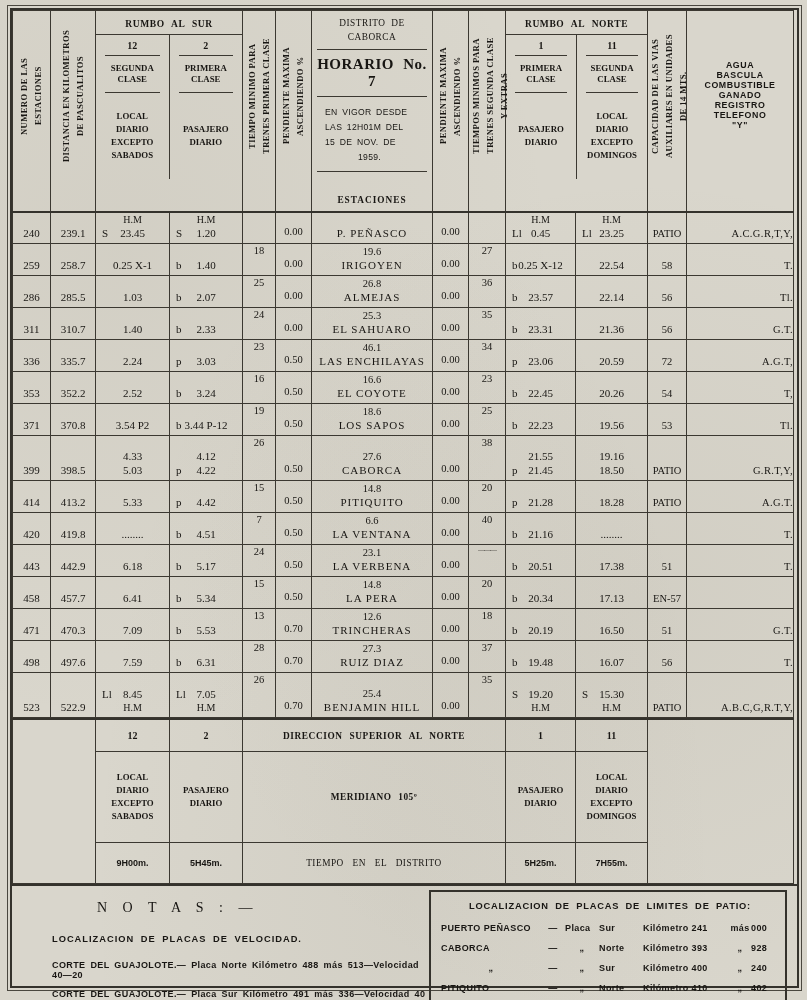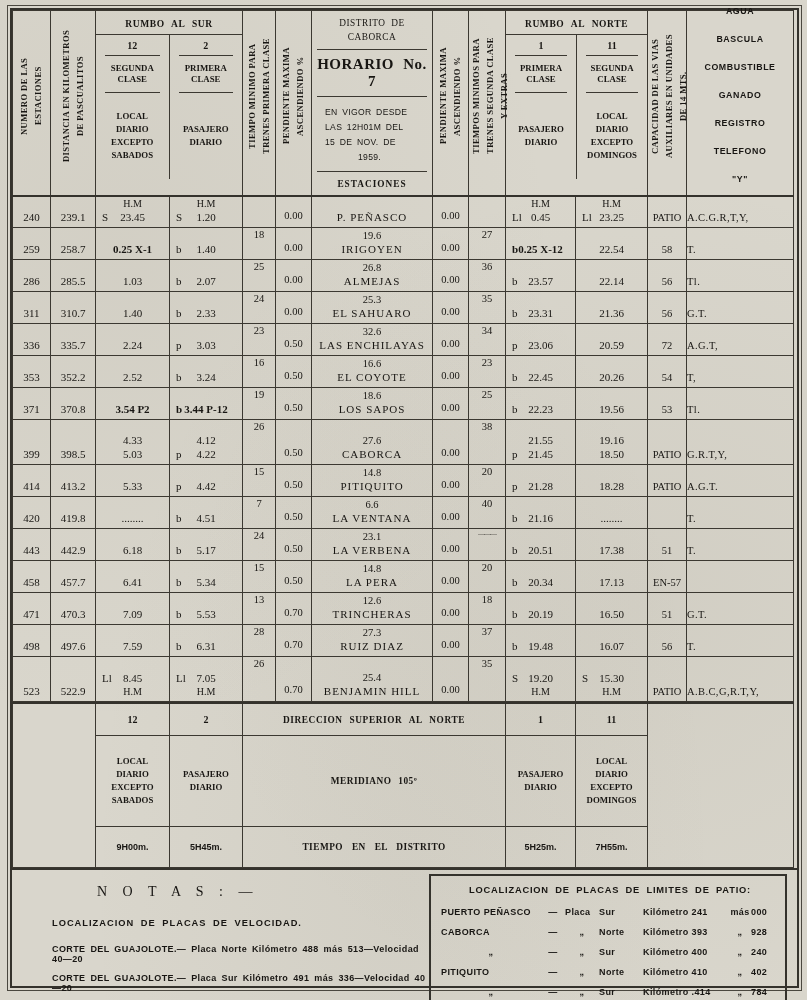--- a/index.html
+++ b/index.html
@@ -47,51 +47,51 @@
   .centro{vertical-align:top;}
   .c-distrito{font-weight:normal;font-size:9.3px;text-align:center;white-space:pre-line;line-height:1.5;
     padding:6px 0 4px 0;letter-spacing:.5px;word-spacing:3px;}
   .c-rule{border-top:1px solid #3b3831;margin:0 5px;}
   .c-horario{font-weight:bold;font-size:15px;text-align:center;letter-spacing:.5px;word-spacing:5px;
     padding:6px 0 6px 0;}
   .c-vigor{font-family:"Liberation Sans",sans-serif;font-weight:normal;font-size:8.6px;
     text-align:left;padding:8px 4px 8px 13px;line-height:1.75;height:58px;letter-spacing:.3px;word-spacing:2px;}
   .c-vigor div:last-child{text-align:center;padding-right:14px;}
   .c-est{font-weight:bold;font-size:9.3px;text-align:center;letter-spacing:1px;padding:7px 0 6px 0;}
-  .servcol > div{display:flex;flex-direction:column;justify-content:center;height:168px;gap:18px;
+  .servcol > div{display:flex;flex-direction:column;justify-content:center;height:168px;gap:0;
     font-family:"Liberation Sans",sans-serif;font-weight:bold;font-size:8.8px;text-align:center;letter-spacing:.6px;}
   
   tbody tr{height:32px;}
   tbody tr.tall{height:45px;}
   tbody td{font-size:11px;}
   .c-num,.c-km{text-align:center;padding-bottom:4px;}
   .c-val{padding-bottom:3px;}
   .line{position:relative;text-align:center;line-height:1.25;}
   .line .pre{position:absolute;left:6px;}
-  .line.b{font-weight:bold;}
+  .line.b{font-weight:normal;}
   .line.hm{font-size:10px;}
   .c-top{vertical-align:top;text-align:center;padding-top:1px;font-size:10.5px;}
   .c-pend{text-align:center;padding-bottom:6px;font-size:10.5px;}
-  .c-est{vertical-align:bottom;}
+  .c-est{vertical-align:bottom;margin-top:16px;}
   td.c-estn{text-align:center;padding-bottom:3px;}
   td.c-estn .dist{font-size:10.5px;line-height:1.2;}
   td.c-estn .stname{font-size:11px;letter-spacing:1px;line-height:1.25;}
   .c-cap{text-align:center;padding-bottom:4px;font-size:10.5px;}
-  .c-serv{text-align:left;padding-bottom:4px;font-size:10.5px;letter-spacing:.4px;}
+  .c-serv{text-align:right;padding-bottom:4px;font-size:10.5px;letter-spacing:.4px;}
   .dashrule{font-size:7px;letter-spacing:-1px;}
   
   table.resumen{border-top:2px solid #34322c;}
   table.resumen td{text-align:center;}
   .rs-blank{border-top:none;}
   .rs-num{font-weight:bold;font-size:10px;height:25px;vertical-align:middle;}
   .rs-dir{font-weight:bold;font-size:9.3px;letter-spacing:.6px;word-spacing:4px;vertical-align:middle;}
   .rs-label{font-weight:bold;font-size:8.8px;white-space:pre-line;line-height:1.45;height:90px;vertical-align:middle;}
   .rs-mid{font-weight:bold;font-size:9.3px;letter-spacing:.5px;word-spacing:4px;vertical-align:middle;}
   .rs-time{font-family:"Liberation Sans",sans-serif;font-weight:bold;font-size:9px;height:40px;vertical-align:middle;}
-  .rs-tiempo{font-weight:bold;font-size:9.3px;letter-spacing:.5px;word-spacing:6px;vertical-align:middle;font-family:"Liberation Serif",serif;}
+  .rs-tiempo{font-weight:normal;font-size:9.3px;letter-spacing:.5px;word-spacing:6px;vertical-align:middle;font-family:"Liberation Serif",serif;}
   
   .notas{flex:1;border-top:2px solid #34322c;display:flex;}
   .notas-left{width:445px;padding:10px 0 0 40px;box-sizing:border-box;}
   .notas-title{font-size:14px;letter-spacing:6px;margin:4px 0 18px 45px;}
   .vel-title{font-family:"Liberation Sans",sans-serif;font-weight:bold;font-size:9.3px;
     letter-spacing:1px;word-spacing:3px;margin-bottom:16px;}
   .vel-line{font-family:"Liberation Sans",sans-serif;font-weight:bold;font-size:9px;
     letter-spacing:.4px;word-spacing:2px;margin-bottom:9px;}
   .patio-box{margin:4px 10px 12px 0;flex:1;border:2px solid #34322c;padding:9px 6px 10px 10px;}
   .patio-title{font-family:"Liberation Sans",sans-serif;font-weight:bold;font-size:9.3px;
@@ -327,21 +327,21 @@
           <td class="c-km">335.7</td>
           <td class="c-val">
             <div class="line"><span class="v">2.24</span></div>
           </td>
           <td class="c-val">
             <div class="line"><span class="pre">p</span><span class="v">3.03</span></div>
           </td>
           <td class="c-top">23</td>
           <td class="c-pend">0.50</td>
           <td class="c-estn">
-            <div class="dist">32.6</div>
+            <div class="dist">46.1</div>
             <div class="stname">LAS ENCHILAYAS</div>
           </td>
           <td class="c-pend">0.00</td>
           <td class="c-top">34</td>
           <td class="c-val">
             <div class="line"><span class="pre">p</span><span class="v">23.06</span></div>
           </td>
           <td class="c-val">
             <div class="line"><span class="v">20.59</span></div>
           </td>

